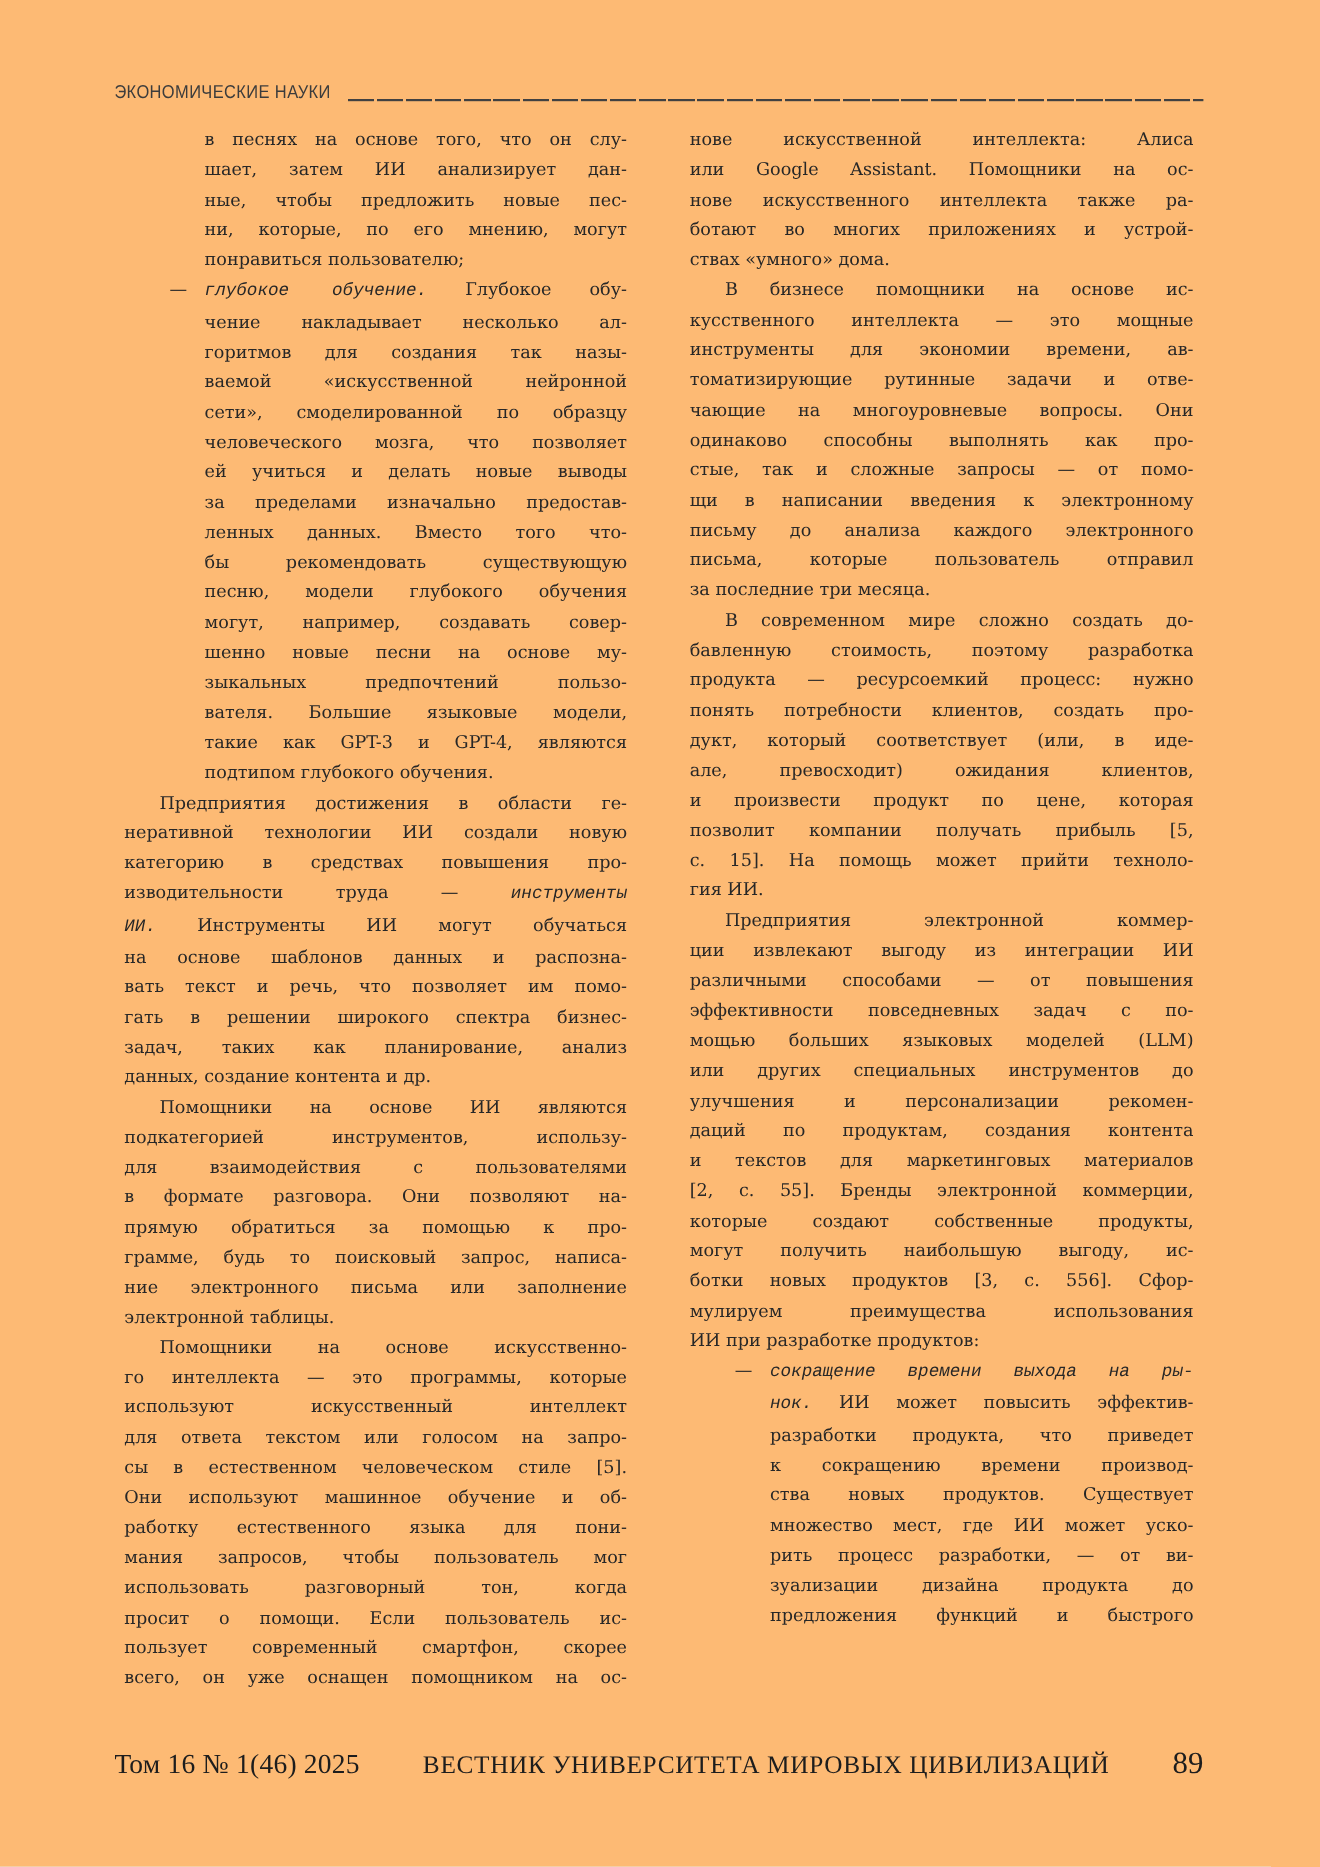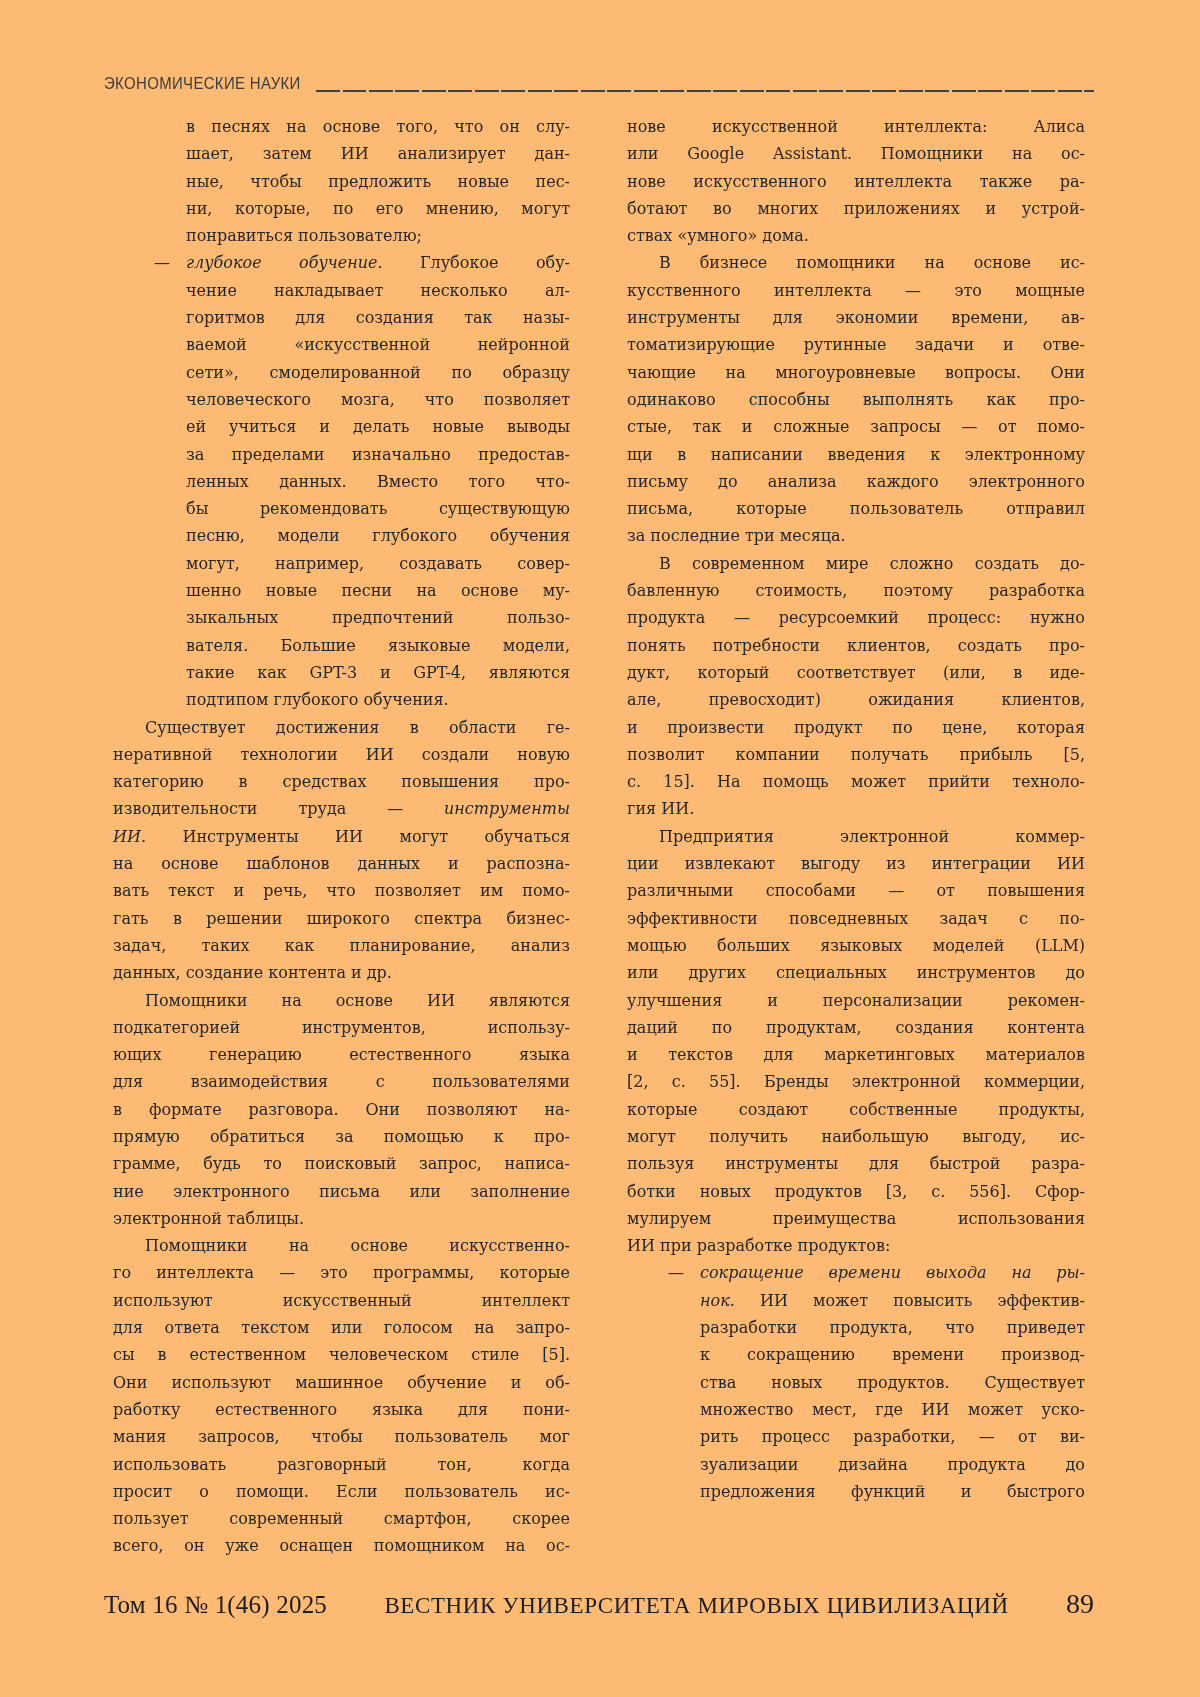--- a/index.html
+++ b/index.html
@@ -24,21 +24,21 @@
   .col{position:absolute;top:113px;font-size:16px;line-height:27.3px;}
   #col-left{left:113px;width:457px;}
   #col-right{left:627px;width:458px;}
   .block{margin:0;}
   .ln{text-align:justify;text-align-last:justify;}
   .ln.end{text-align-last:left;}
   .para > .ln.first{text-indent:32px;}
   .para.noind > .ln.first{text-indent:0;}
   .hang,.hang-cont{position:relative;padding-left:73px;}
   .marker{position:absolute;left:41px;top:0;font-style:normal;}
-  .it{font-style:italic;}
+  .it{font-style:italic;font-family:Liberation Mono, monospace;}
   
   .ftr{
     position:absolute;left:104px;top:1588px;width:990px;height:38px;
     display:flex;justify-content:space-between;align-items:baseline;
     font-family:"Liberation Serif",serif;color:#1d1d1d;
   }
   .ftr-vol{font-size:25px;letter-spacing:.2px;white-space:nowrap;}
   .ftr-title{flex:1;text-align:center;font-size:23px;letter-spacing:.6px;white-space:nowrap;}
   .ftr-page{font-size:28px;white-space:nowrap;}
 </style>
@@ -73,35 +73,34 @@
         <div class="ln"><span>бы рекомендовать существующую</span></div>
         <div class="ln"><span>песню, модели глубокого обучения</span></div>
         <div class="ln"><span>могут, например, создавать совер-</span></div>
         <div class="ln"><span>шенно новые песни на основе му-</span></div>
         <div class="ln"><span>зыкальных предпочтений пользо-</span></div>
         <div class="ln"><span>вателя. Большие языковые модели,</span></div>
         <div class="ln"><span>такие как GPT-3 и GPT-4, являются</span></div>
         <div class="ln end"><span>подтипом глубокого обучения.</span></div>
       </div>
       <div class="block para">
-        <div class="ln first"><span>Существует достижения в области ге-</span></div>
+        <div class="ln first"><span>Предприятия достижения в области ге-</span></div>
         <div class="ln"><span>неративной технологии ИИ создали новую</span></div>
         <div class="ln"><span>категорию в средствах повышения про-</span></div>
         <div class="ln"><span>изводительности труда — </span><span class="it">инструменты</span></div>
         <div class="ln"><span class="it">ИИ.</span><span> Инструменты ИИ могут обучаться</span></div>
         <div class="ln"><span>на основе шаблонов данных и распозна-</span></div>
         <div class="ln"><span>вать текст и речь, что позволяет им помо-</span></div>
         <div class="ln"><span>гать в решении широкого спектра бизнес-</span></div>
         <div class="ln"><span>задач, таких как планирование, анализ</span></div>
         <div class="ln end"><span>данных, создание контента и др.</span></div>
       </div>
       <div class="block para">
         <div class="ln first"><span>Помощники на основе ИИ являются</span></div>
         <div class="ln"><span>подкатегорией инструментов, использу-</span></div>
-        <div class="ln"><span>ющих генерацию естественного языка</span></div>
         <div class="ln"><span>для взаимодействия с пользователями</span></div>
         <div class="ln"><span>в формате разговора. Они позволяют на-</span></div>
         <div class="ln"><span>прямую обратиться за помощью к про-</span></div>
         <div class="ln"><span>грамме, будь то поисковый запрос, написа-</span></div>
         <div class="ln"><span>ние электронного письма или заполнение</span></div>
         <div class="ln end"><span>электронной таблицы.</span></div>
       </div>
       <div class="block para">
         <div class="ln first"><span>Помощники на основе искусственно-</span></div>
         <div class="ln"><span>го интеллекта — это программы, которые</span></div>
@@ -156,21 +155,20 @@
         <div class="ln"><span>различными способами — от повышения</span></div>
         <div class="ln"><span>эффективности повседневных задач с по-</span></div>
         <div class="ln"><span>мощью больших языковых моделей (LLM)</span></div>
         <div class="ln"><span>или других специальных инструментов до</span></div>
         <div class="ln"><span>улучшения и персонализации рекомен-</span></div>
         <div class="ln"><span>даций по продуктам, создания контента</span></div>
         <div class="ln"><span>и текстов для маркетинговых материалов</span></div>
         <div class="ln"><span>[2, с. 55]. Бренды электронной коммерции,</span></div>
         <div class="ln"><span>которые создают собственные продукты,</span></div>
         <div class="ln"><span>могут получить наибольшую выгоду, ис-</span></div>
-        <div class="ln"><span>пользуя инструменты для быстрой разра-</span></div>
         <div class="ln"><span>ботки новых продуктов [3, с. 556]. Сфор-</span></div>
         <div class="ln"><span>мулируем преимущества использования</span></div>
         <div class="ln end"><span>ИИ при разработке продуктов:</span></div>
       </div>
       <div class="block hang">
         <div class="ln first"><span class="marker">—</span><span class="it">сокращение времени выхода на ры-</span></div>
         <div class="ln"><span class="it">нок.</span><span> ИИ может повысить эффектив-</span></div>
         <div class="ln"><span>разработки продукта, что приведет</span></div>
         <div class="ln"><span>к сокращению времени производ-</span></div>
         <div class="ln"><span>ства новых продуктов. Существует</span></div>

